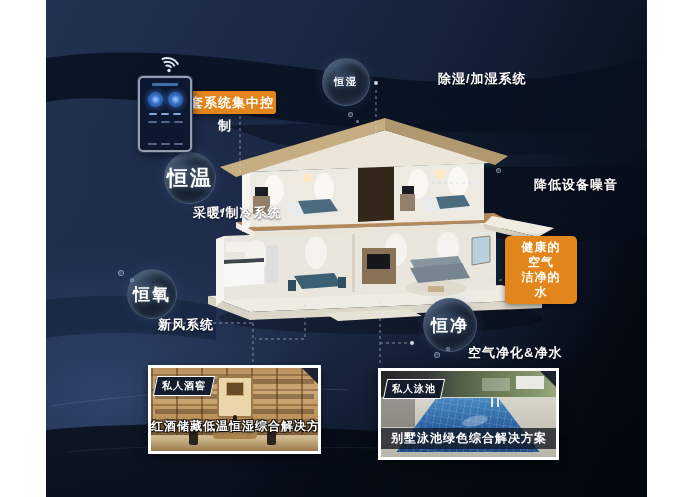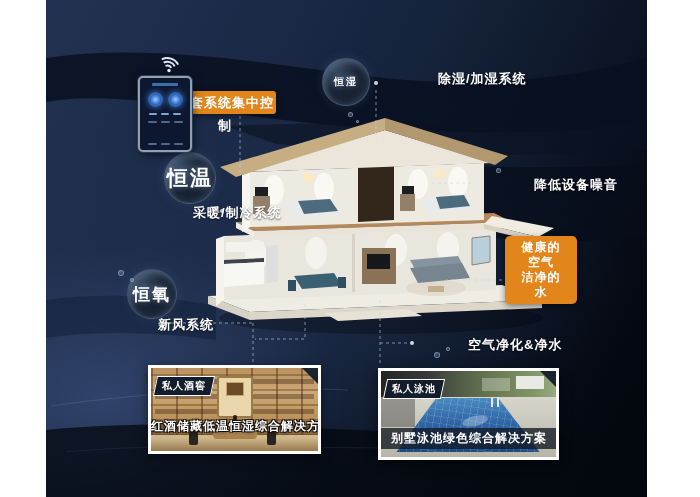--- a/index.html
+++ b/index.html
@@ -33,21 +33,21 @@
     position:absolute; border-radius:50%;
     border:1px solid rgba(175,200,230,.55);
     background: radial-gradient(circle at 35% 30%, rgba(205,225,250,.30), rgba(25,35,55,.08));
   }
 
   .note { position:absolute; color:#fff; font-size:13px; font-weight:600; letter-spacing:1px; white-space:nowrap; text-shadow:0 1px 2px rgba(0,0,0,.6);padding-left:48px; }
   .n-hengshi { left:344px; top:70px; }
   .n-hengjing{ left:440px; top:176px; }
   .n-hengwen { left:99px;  top:204px; }
   .n-hengyang{ left:64px;  top:316px; }
-  .n-hengjin { left:374px; top:336px; }
+  .n-hengjin { left:374px; top:344px; }
 
   
   .callout {
     position:absolute; background:#E2861B; color:#fff; font-weight:bold; text-align:center;
     border-radius:3px; box-shadow:0 2px 6px rgba(0,0,0,.45); letter-spacing:1px;
   }
   .c-control { left:128px; top:91px; width:102px; height:23px; line-height:23px; font-size:13px; z-index:4; }
   .c-healthy { left:459px; top:236px; width:72px; padding:4px 16px; font-size:12px; line-height:15px; border-radius:5px; z-index:4; }
 
   
@@ -261,20 +261,21 @@
     <div class="note n-hengshi">除湿/加湿系统</div>
 
     <div class="note n-hengjing">降低设备噪音</div>
 
     <div class="bubble b-hengwen">恒温</div>
     <div class="note n-hengwen">采暖/制冷系统</div>
 
     <div class="bubble b-hengyang">恒氧</div>
     <div class="note n-hengyang">新风系统</div>
 
+    <div class="bubble b-hengjin">恒净</div>
     <div class="note n-hengjin">空气净化&amp;净水</div>
 
     <div class="mini" style="left:302px; top:112px; width:5px; height:5px;"></div>
     <div class="mini" style="left:310px; top:120px; width:3px; height:3px;"></div>
     <div class="mini" style="left:450px; top:168px; width:5px; height:5px;"></div>
     <div class="mini" style="left:72px; top:270px; width:6px; height:6px;"></div>
     <div class="mini" style="left:84px; top:278px; width:4px; height:4px;"></div>
     <div class="mini" style="left:388px; top:352px; width:6px; height:6px;"></div>
     <div class="mini" style="left:400px; top:347px; width:4px; height:4px;"></div>
 

